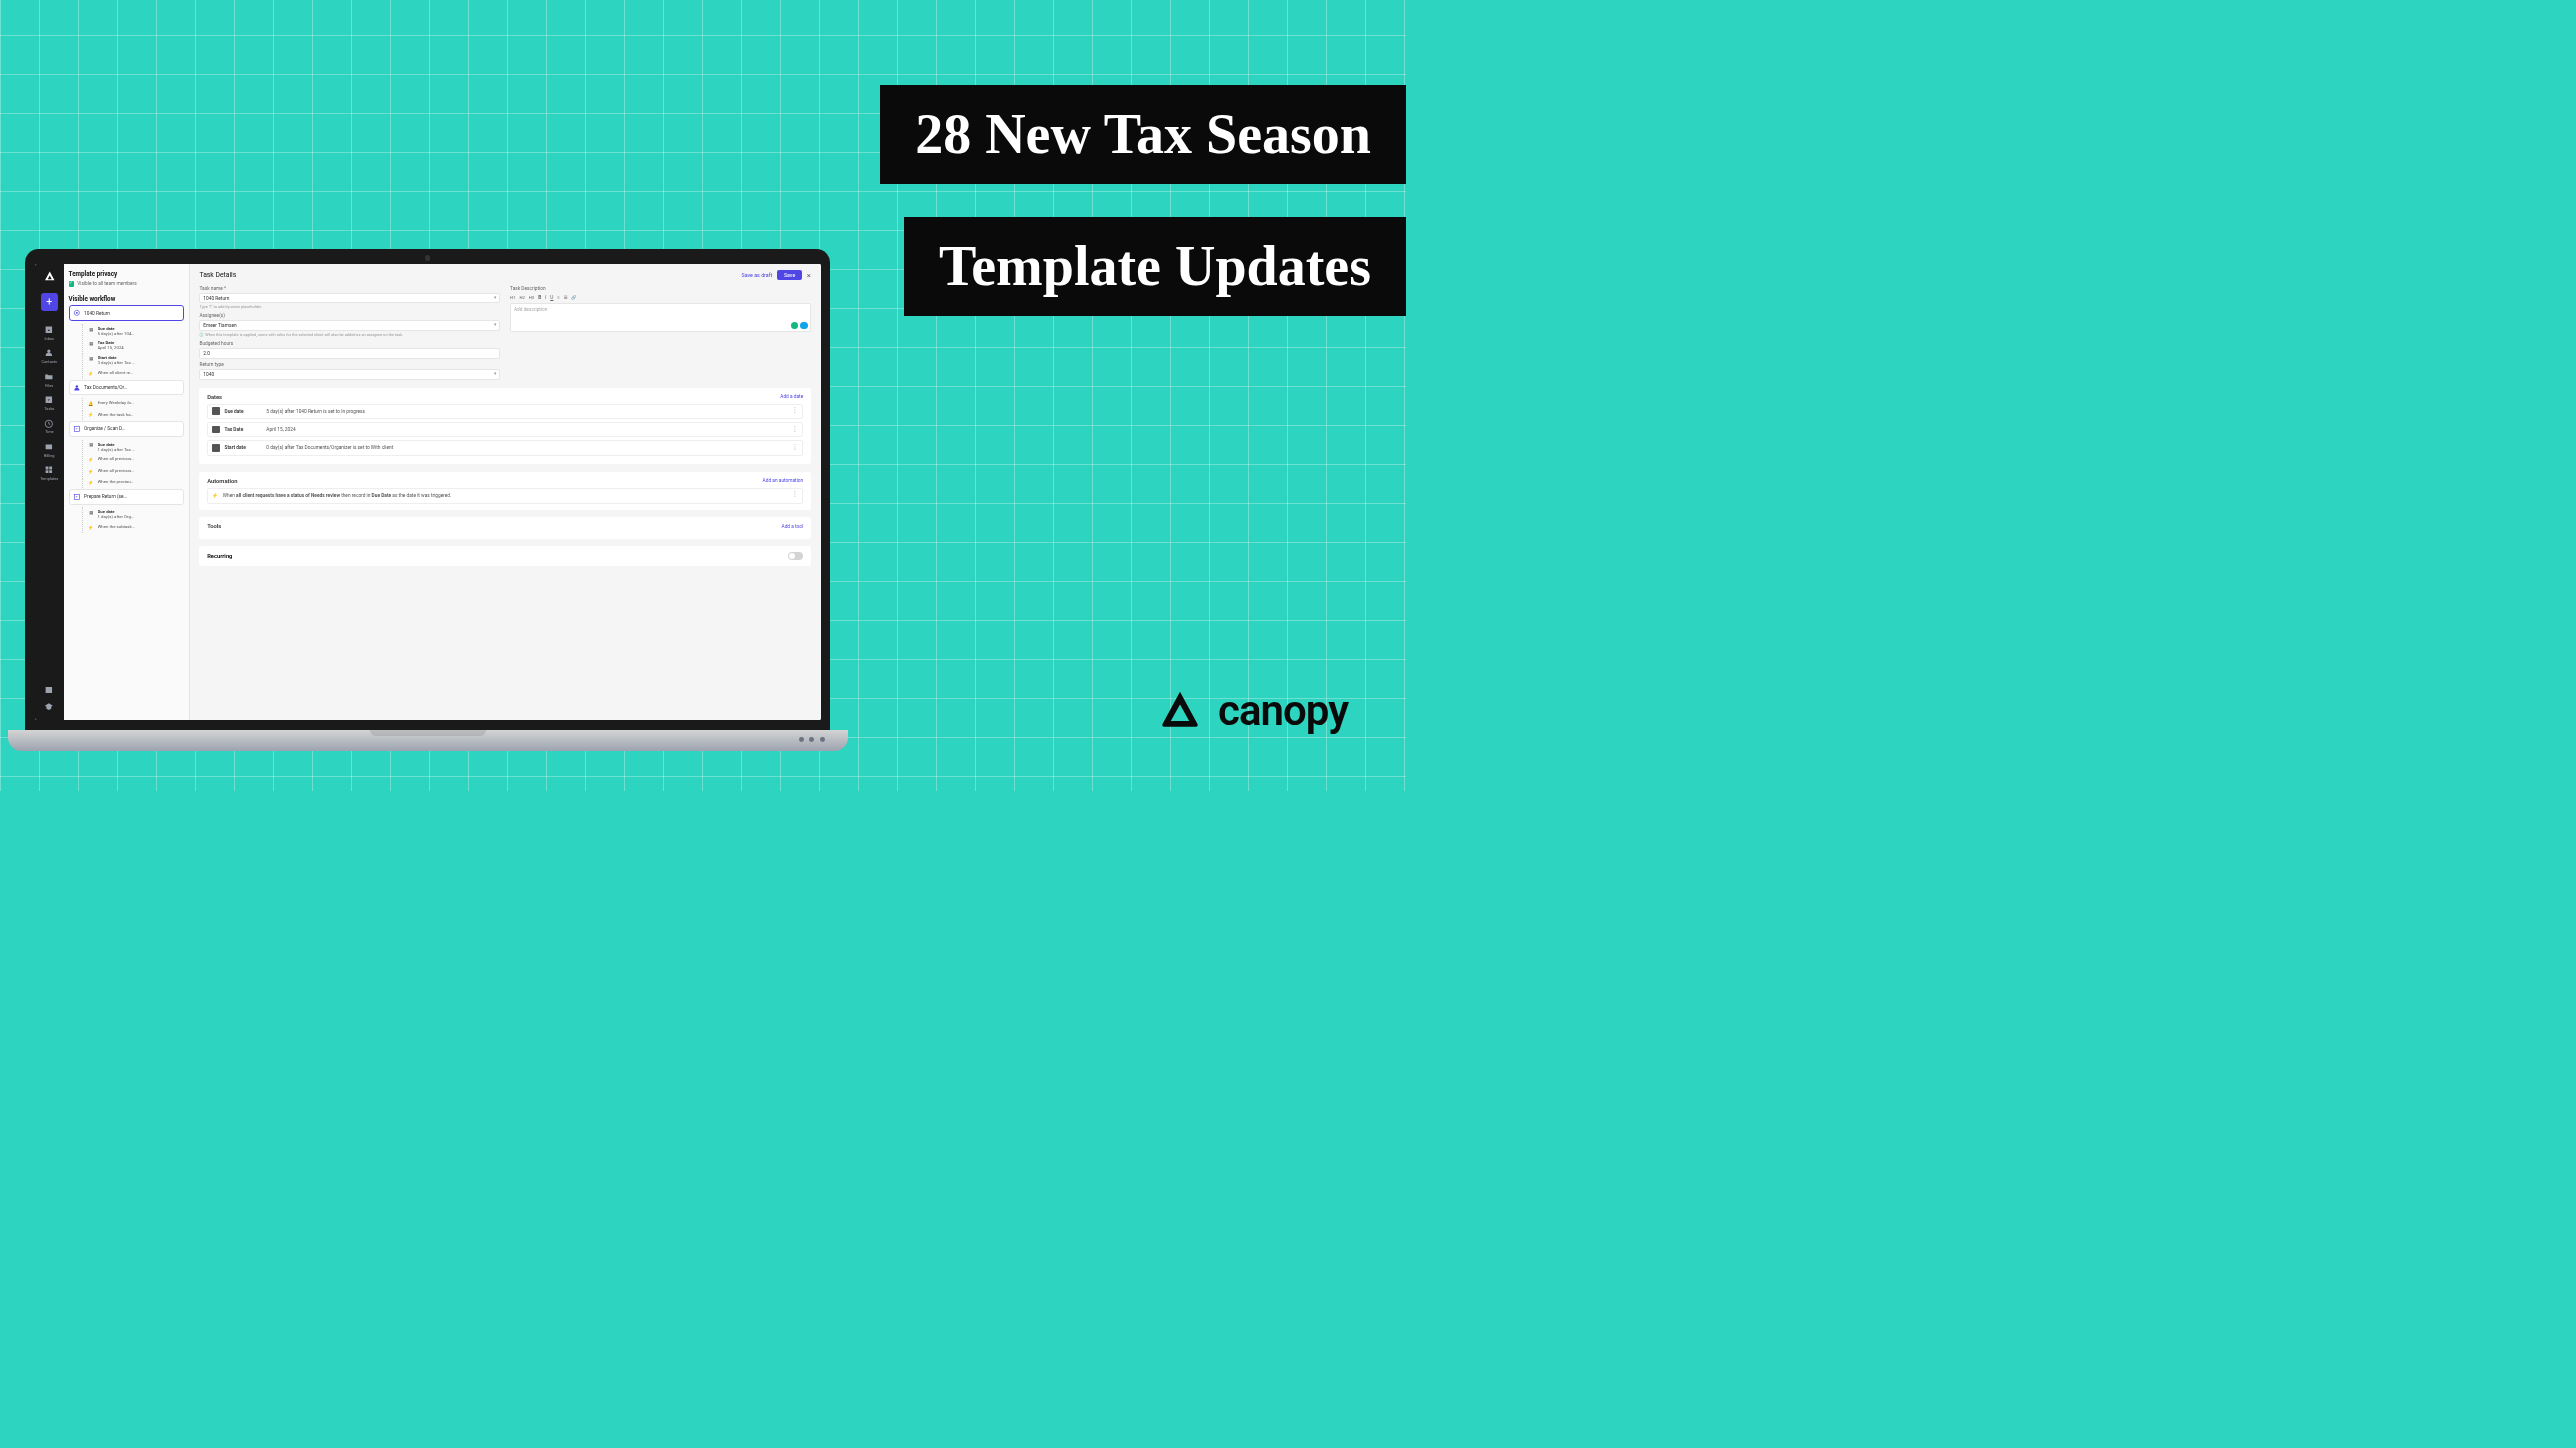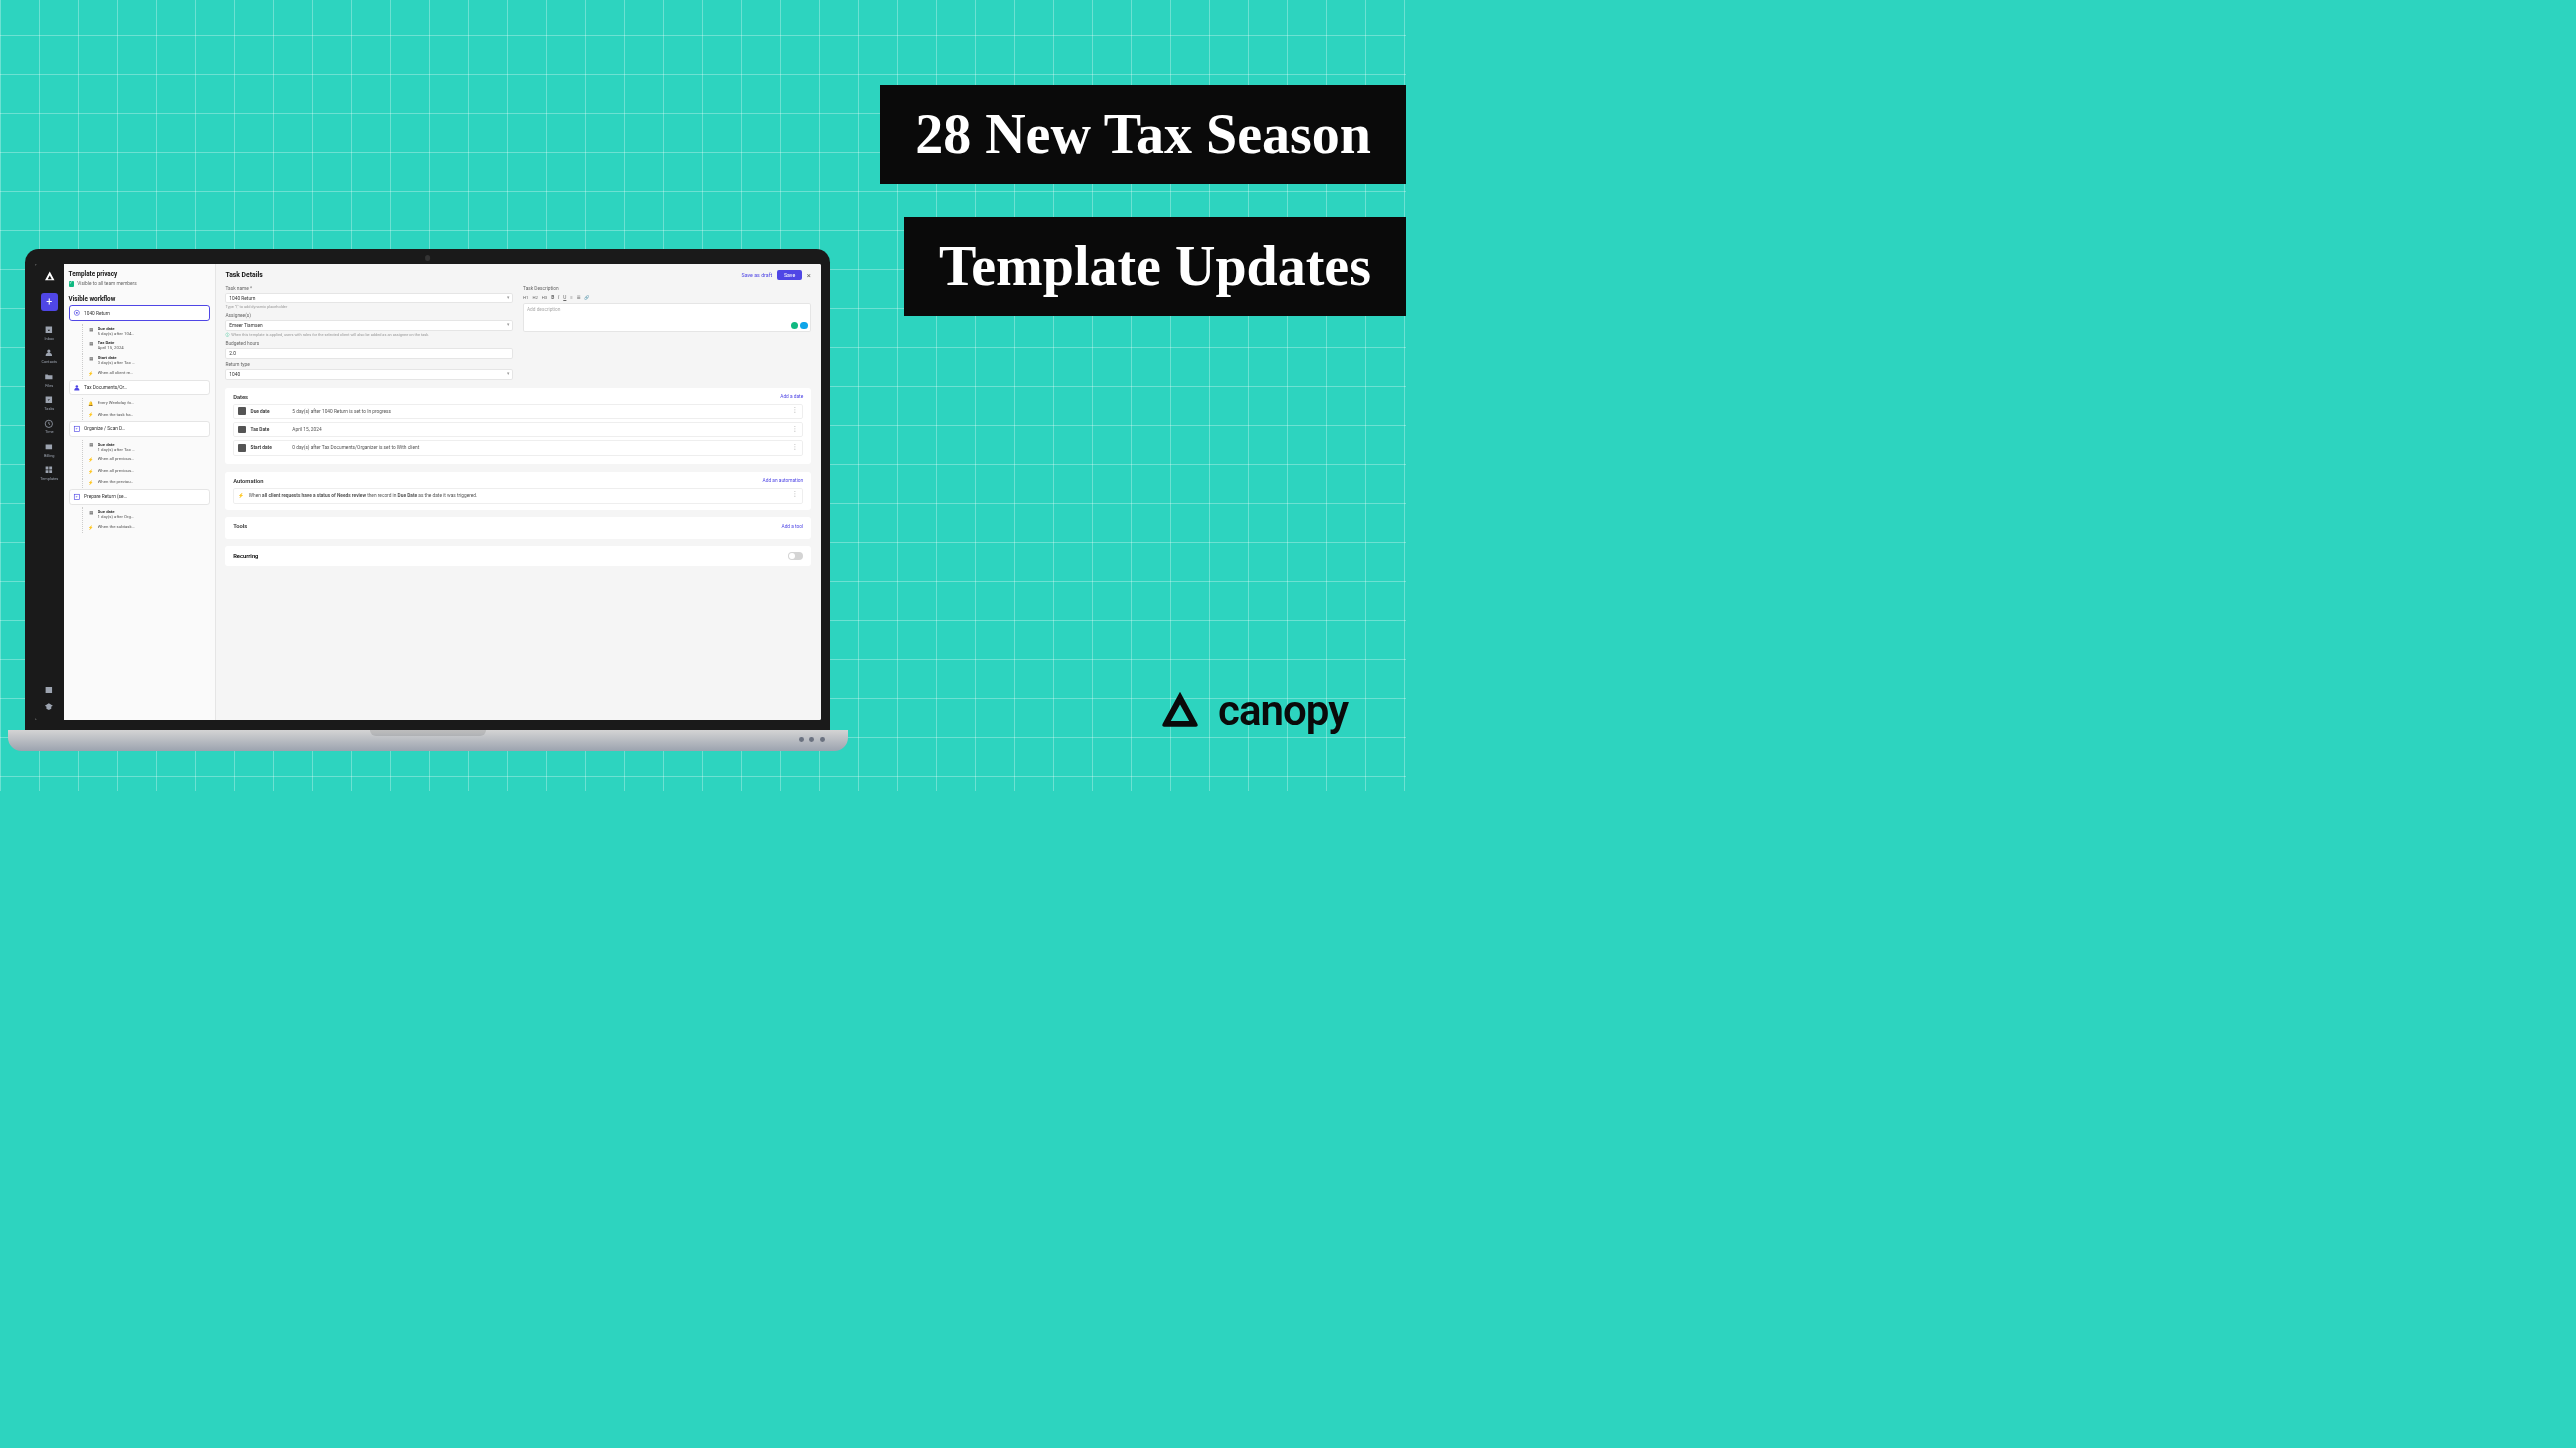--- a/index.html
+++ b/index.html
@@ -20,34 +20,34 @@
 .ports span{width:4.8px;height:4.8px;background:#6b7280;border-radius:50%}
 .screen{width:100%;height:100%;background:#fff;display:flex;font-size:6.8px;overflow:hidden;border-radius:1.9px}
 .sidebar{width:29px;background:#1a1a1a;display:flex;flex-direction:column;align-items:center;padding:5.8px 0;gap:1.9px}
 .sb-logo{width:13.5px;height:13.5px;margin-bottom:7.7px}
 .sb-logo svg{width:100%;height:100%;fill:#fff}
 .sb-add{width:17.4px;height:17.4px;background:#4f46e5;border-radius:2.9px;display:flex;align-items:center;justify-content:center;color:#fff;font-size:10.6px;margin-bottom:9.7px}
 .sb-item{display:flex;flex-direction:column;align-items:center;gap:1px;color:#9ca3af;padding:2.9px 0;width:100%}
 .sb-item svg{width:9.7px;height:9.7px;fill:currentColor}
 .sb-item span{font-size:3.9px}
 .sb-grow{flex:1}
-.left-panel{width:152px;background:#fafafa;border-right:1px solid #e5e5e5;padding:5.8px 4.8px;overflow:hidden}
+.left-panel{width:126px;background:#fafafa;border-right:1px solid #e5e5e5;padding:5.8px 4.8px;overflow:hidden}
 .lp-heading{font-size:6.3px;font-weight:700;margin-bottom:2.9px;color:#111}
 .lp-check{display:flex;align-items:center;gap:2.9px;font-size:4.8px;color:#666;margin-bottom:7.7px}
 .lp-check .box{width:5.8px;height:5.8px;background:#10b981;border-radius:1px;position:relative}
 .lp-check .box::after{content:"✓";position:absolute;color:#fff;font-size:4.8px;left:0.5px;top:-1px}
 .wf-item{background:#fff;border:1px solid #e5e5e5;border-radius:2.9px;padding:2.9px 3.9px;margin-bottom:2.9px;display:flex;align-items:center;gap:2.9px;font-size:4.8px;color:#333}
 .wf-item.active{border-color:#4f46e5}
 .wf-sub{margin-left:13.5px;display:flex;gap:2.9px;align-items:flex-start;font-size:4.3px;color:#555;padding:1.9px 0;border-left:1px dotted #ccc;padding-left:4.8px;margin-bottom:1px}
 .wf-sub .ico{width:6.8px;height:6.8px;flex-shrink:0;display:flex;align-items:center;justify-content:center}
 .wf-sub .txt{overflow:hidden;white-space:nowrap;text-overflow:ellipsis}
 .wf-sub .txt b{display:block;font-size:4.3px;color:#333}
 .main{flex:1;background:#f5f5f5;padding:5.8px 9.7px;overflow:hidden}
 .main-head{display:flex;align-items:center;justify-content:space-between;margin-bottom:5.8px}
-.main-head h3{font-size:6.8px;font-weight:700;color:#111}
+.main-head h3{font-size:6.8px;font-weight:400;color:#111}
 .main-head .actions{display:flex;align-items:center;gap:4.8px}
 .link-draft{font-size:5.3px;color:#4f46e5}
 .btn-save{background:#4f46e5;color:#fff;font-size:5.3px;padding:1.9px 6.8px;border-radius:1.9px}
 .close-x{font-size:7.7px;color:#666}
 .form-row{display:flex;gap:9.7px;margin-bottom:5.8px}
 .form-col{flex:1}
 .lbl{font-size:4.8px;color:#666;margin-bottom:1.9px;display:block}
 .inp{width:100%;border:1px solid #e5e5e5;border-radius:1.9px;padding:1.9px 2.9px;font-size:4.8px;background:#fff;color:#333}
 .inp.sel{position:relative}
 .inp.sel::after{content:"▾";position:absolute;right:2.9px;top:1px;font-size:4.8px;color:#999}

